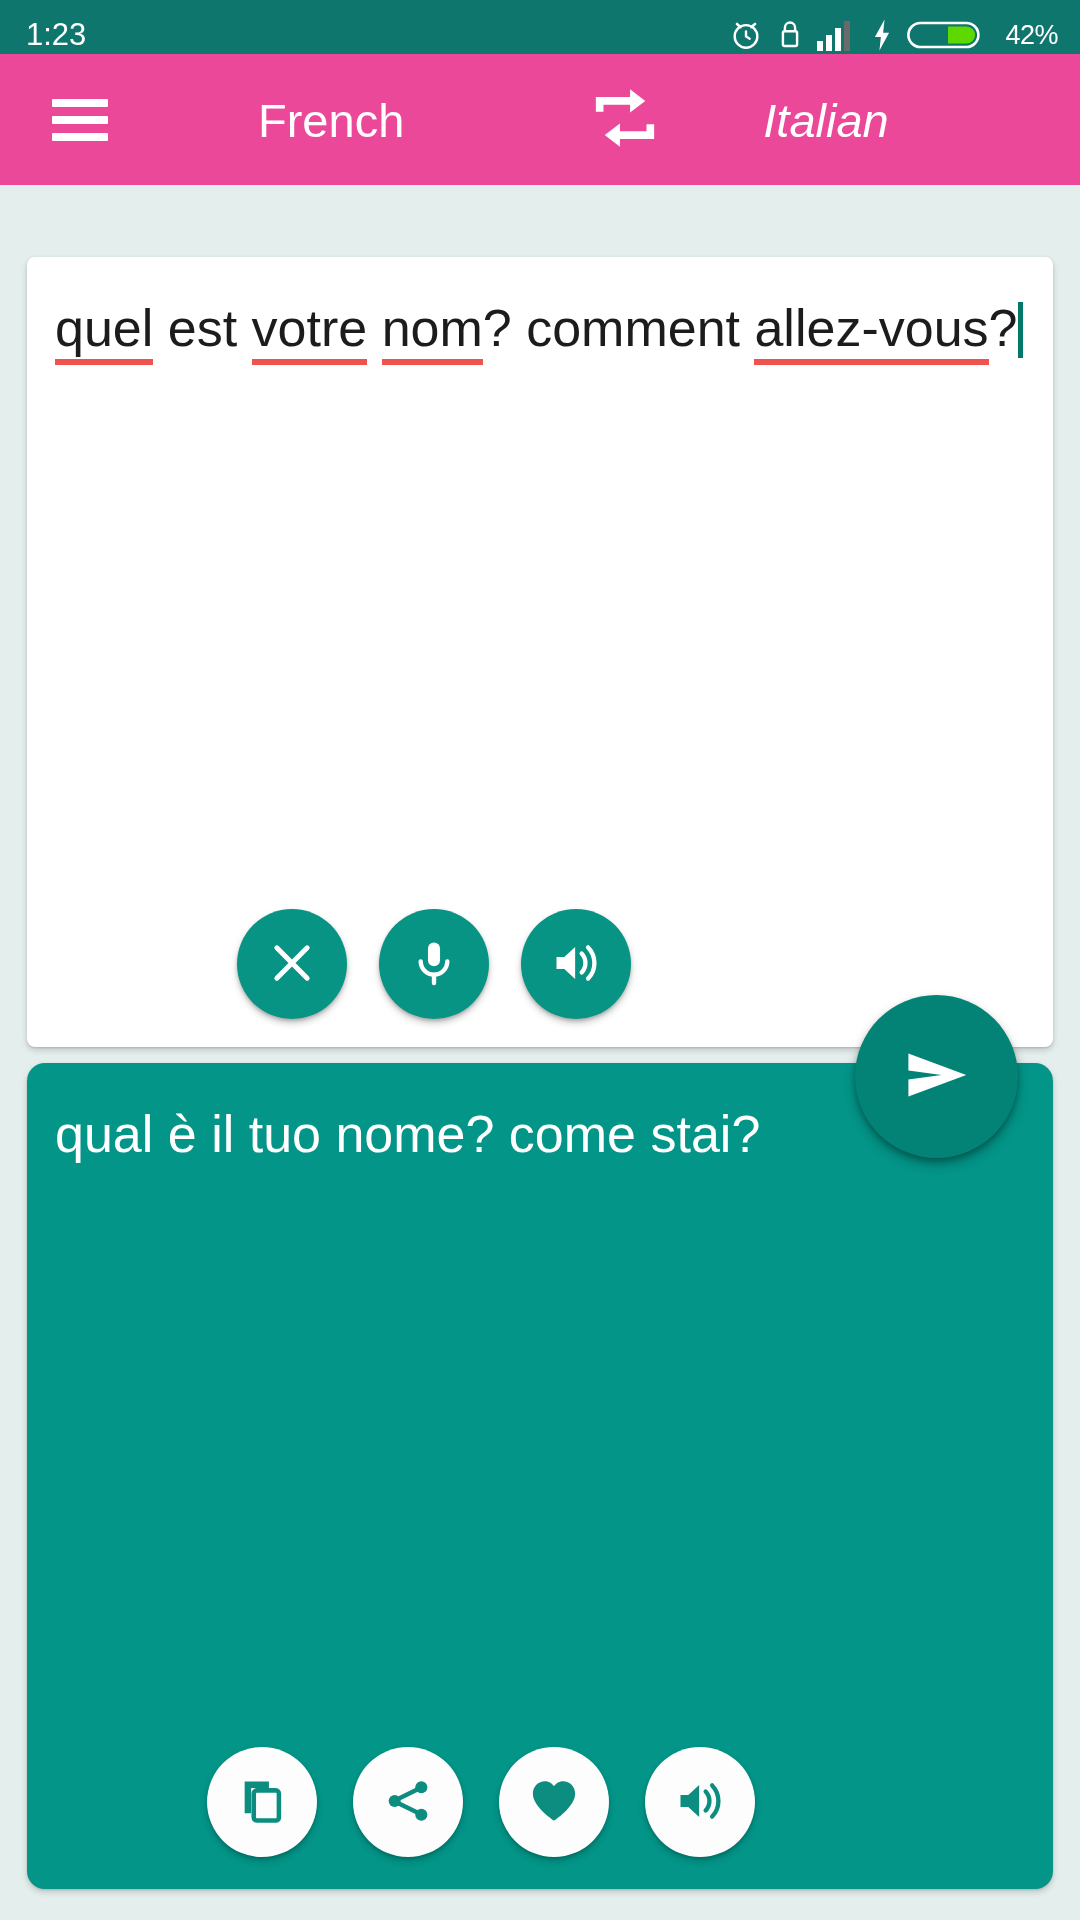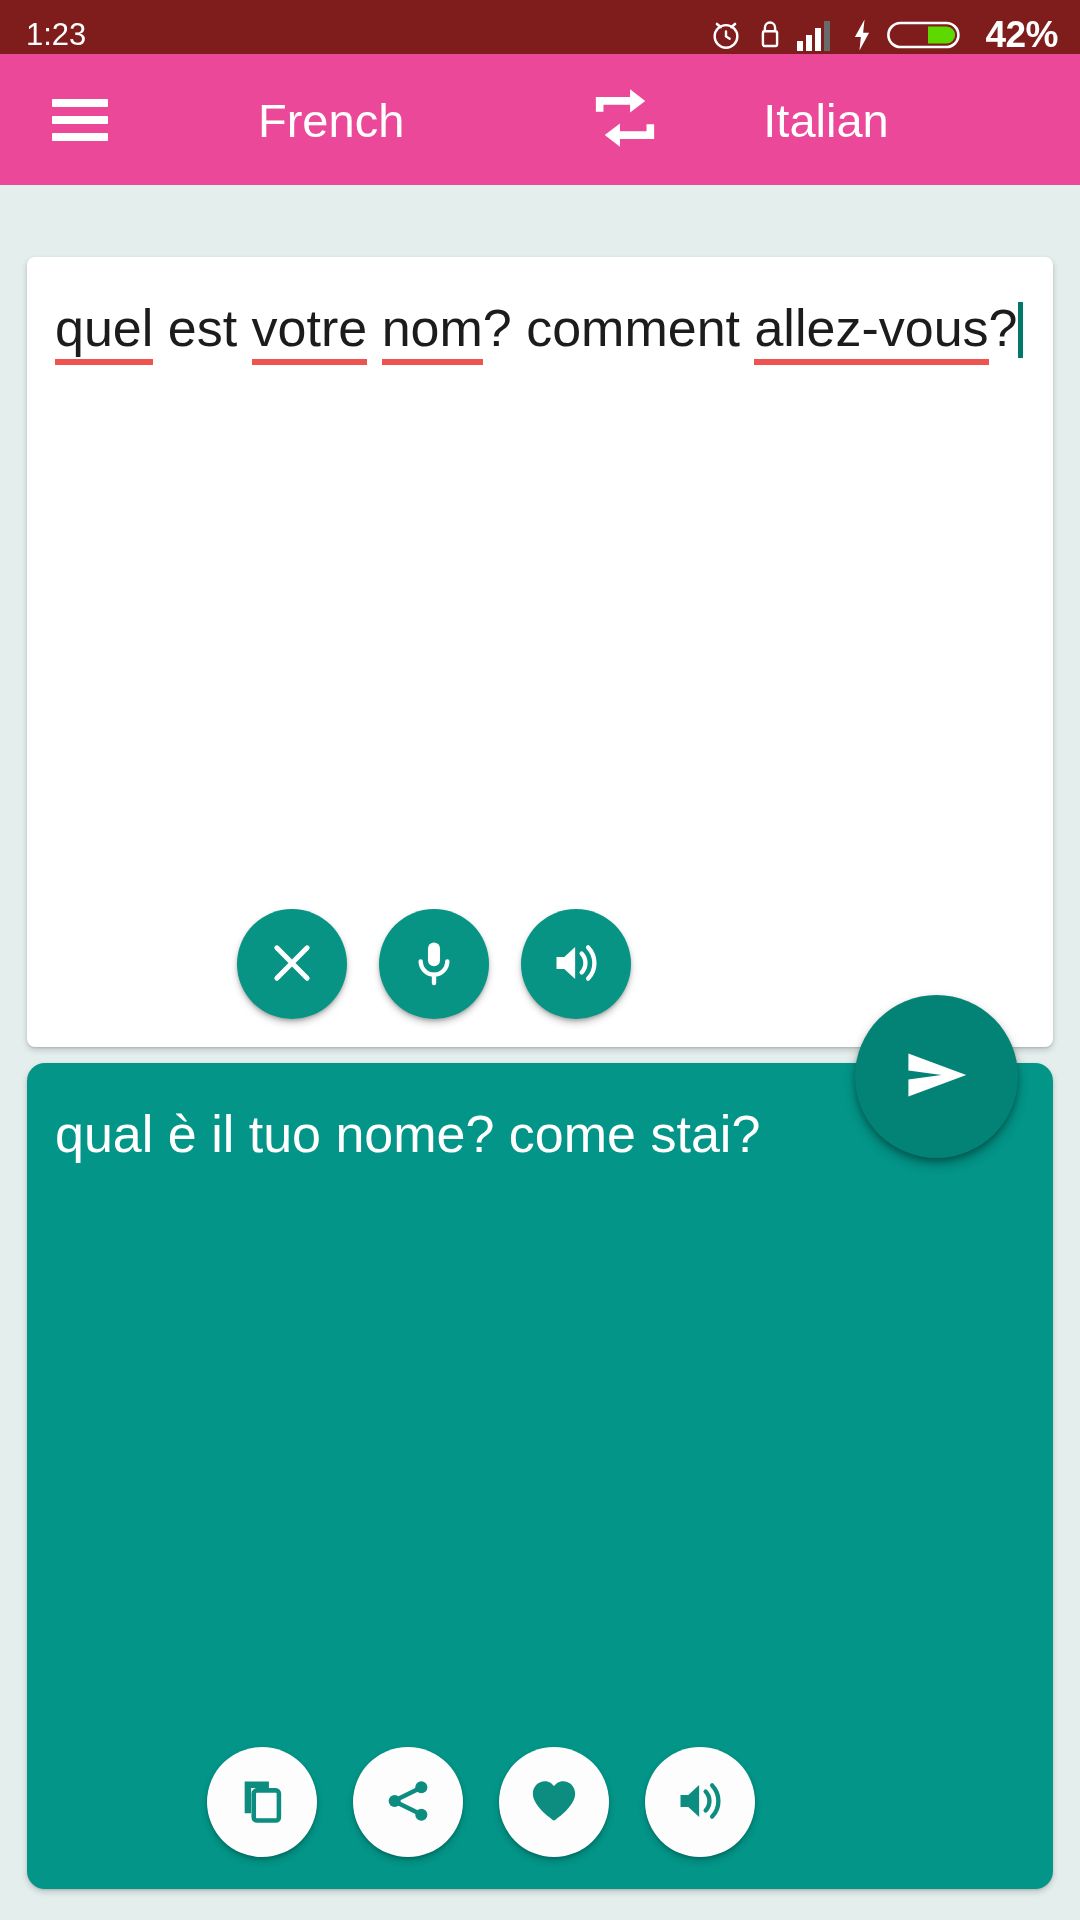--- a/index.html
+++ b/index.html
@@ -18,42 +18,42 @@
     height: 1920px;
     background: #e4eeec;
   }
 
   
   .status-bar {
     position: absolute;
     top: 0; left: 0;
     width: 1080px;
     height: 54px;
-    background: #7f1d1d;
+    background: #0f766e;
     display: flex;
     align-items: center;
     justify-content: space-between;
     padding: 16px 22px 0 26px;
   }
   .status-clock {
     color: #ffffff;
     font-size: 31px;
     font-family: "Liberation Sans", sans-serif;
     letter-spacing: 0px;
   }
   .status-right {
     display: flex;
     align-items: center;
     gap: 14px;
   }
   .status-right svg { display: block; }
   .battery-pct {
     color: #ffffff;
-    font-size: 37px;
-    font-weight: bold;
+    font-size: 27px;
+    font-weight: normal;
     margin-left: 8px;
     letter-spacing: -0.5px;
   }
 
   
   .app-bar {
     position: absolute;
     top: 54px; left: 0;
     width: 1080px;
     height: 131px;
@@ -83,21 +83,21 @@
   .lang-label {
     position: absolute;
     color: #ffffff;
     font-size: 47px;
     font-weight: normal;
     top: 50%;
     transform: translateY(-50%);
     white-space: nowrap;
   }
   .lang-source { left: 258px; }
-  .lang-target { left: 826px; transform: translate(-50%, -50%); }
+  .lang-target { left: 826px; transform: translate(-50%, -50%); font-style: italic; }
   .swap-btn {
     position: absolute;
     left: 625px;
     top: 50%;
     transform: translate(-50%, -50%);
     width: 92px;
     height: 92px;
     display: flex;
     align-items: center;
     justify-content: center;

